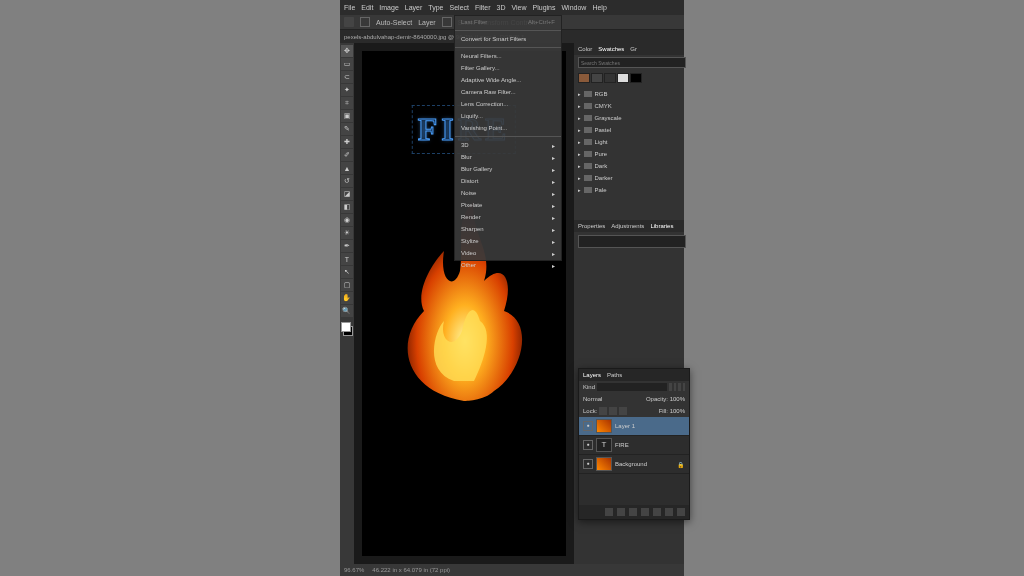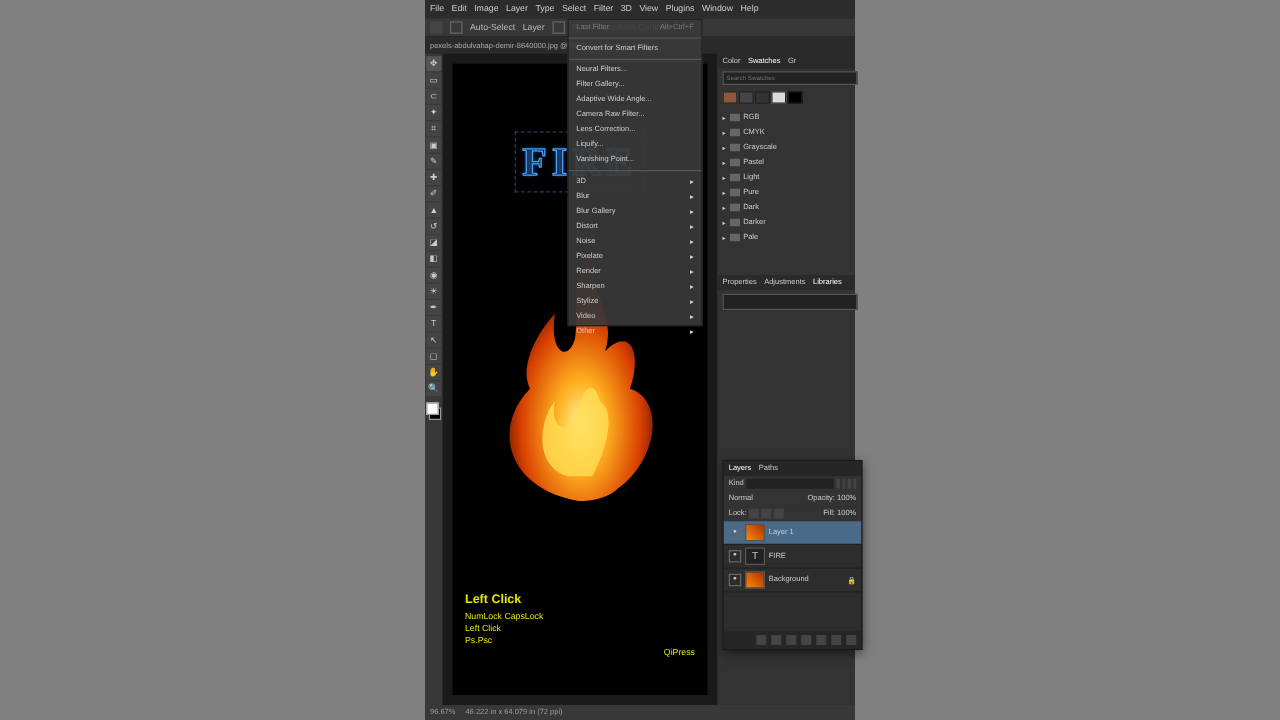--- a/index.html
+++ b/index.html
@@ -126,27 +126,20 @@
               <stop offset="0%" stop-color="#fff59a"></stop>
               <stop offset="30%" stop-color="#ffb020"></stop>
               <stop offset="70%" stop-color="#d84000"></stop>
               <stop offset="100%" stop-color="#400800"></stop>
             </radialGradient>
           </defs>
           <path d="M80 200 C20 190 10 140 40 110 C30 90 50 60 60 50 C55 80 70 90 76 70 C80 40 70 20 90 0 C85 30 110 50 100 80 C120 60 130 80 120 110 C150 120 140 170 110 190 C100 200 80 200 80 200 Z" fill="url(#fg1)"></path>
           <path d="M70 180 C40 170 50 130 60 120 C55 140 70 150 78 130 C82 110 90 100 96 120 C110 130 100 160 90 180 Z" fill="#ffdd55" opacity="0.8"></path>
         </svg>
       </div>
-      <div class="overlay">
-        <div class="title">Left Click</div>
-        <div>NumLock    CapsLock</div>
-        <div>Left Click</div>
-        <div>Ps.Psc</div>
-        <div style="text-align:right">QiPress</div>
-      </div>
     </div>
   </div>
 
   <div class="dropdown">
     <div class="dd-item disabled">
         <span>Last Filter</span>
         <span>Alt+Ctrl+F</span>
       </div>
     <div class="dd-sep"></div>
     <div class="dd-item">

